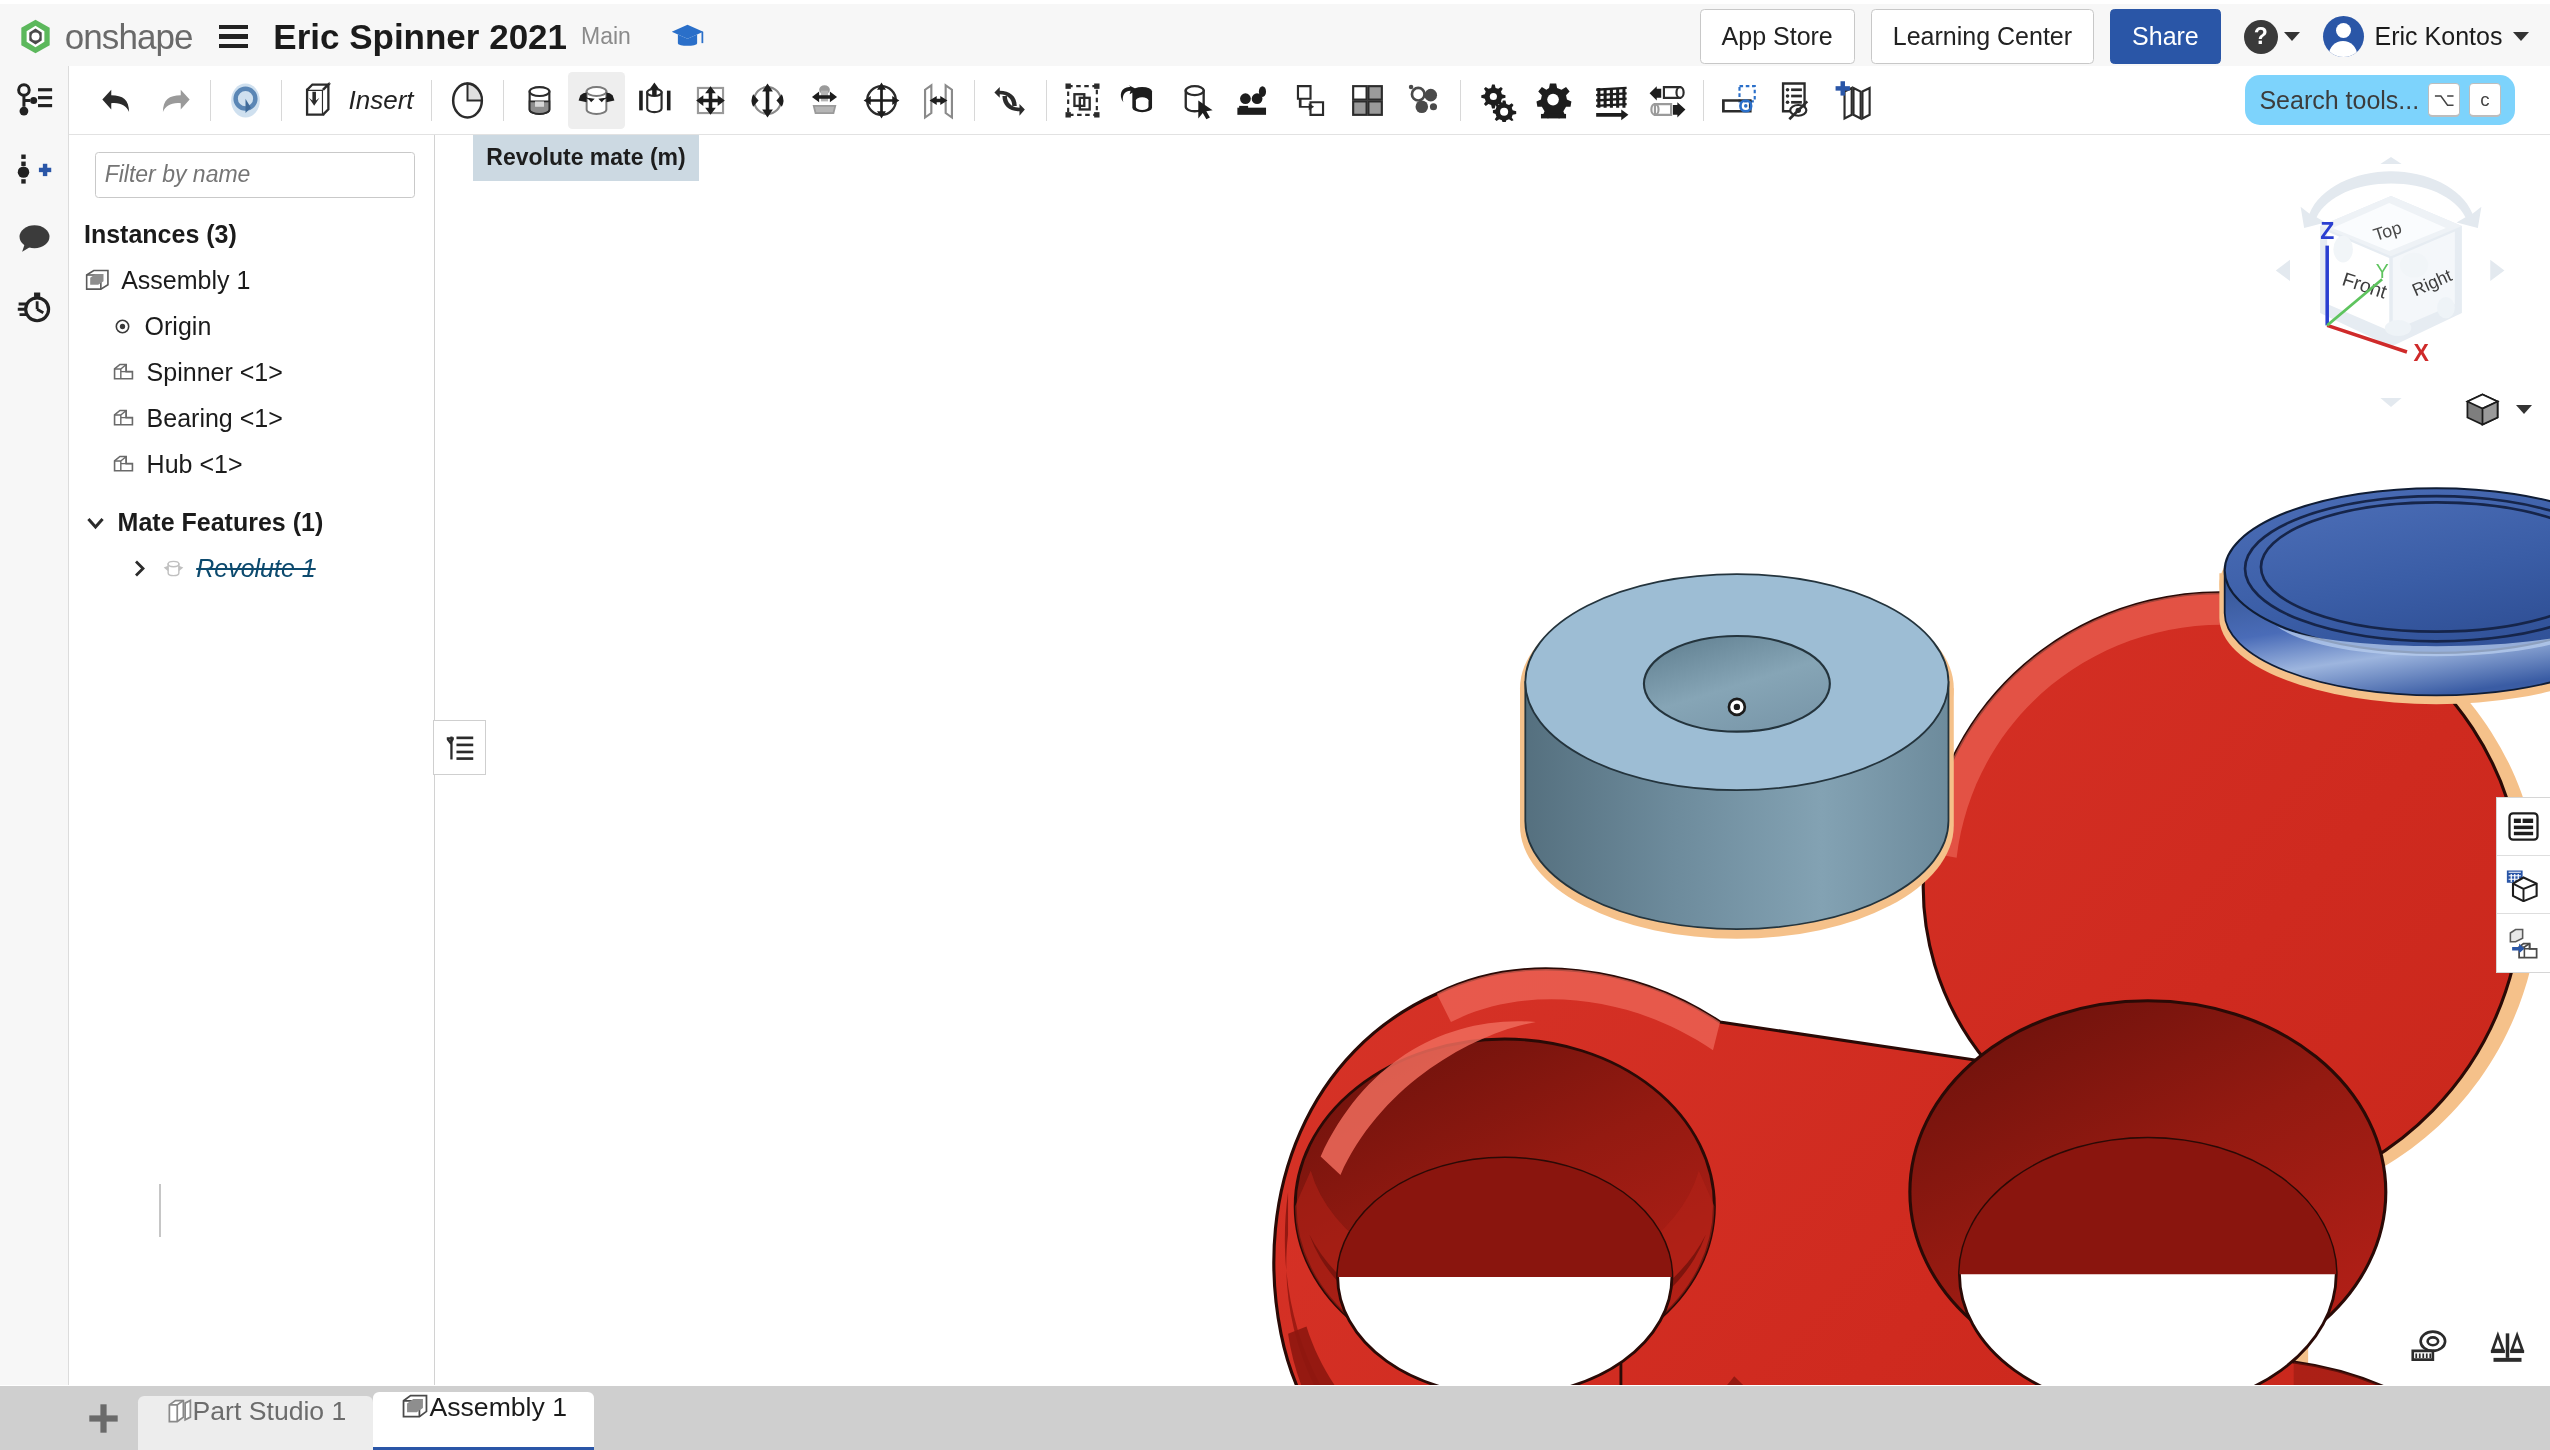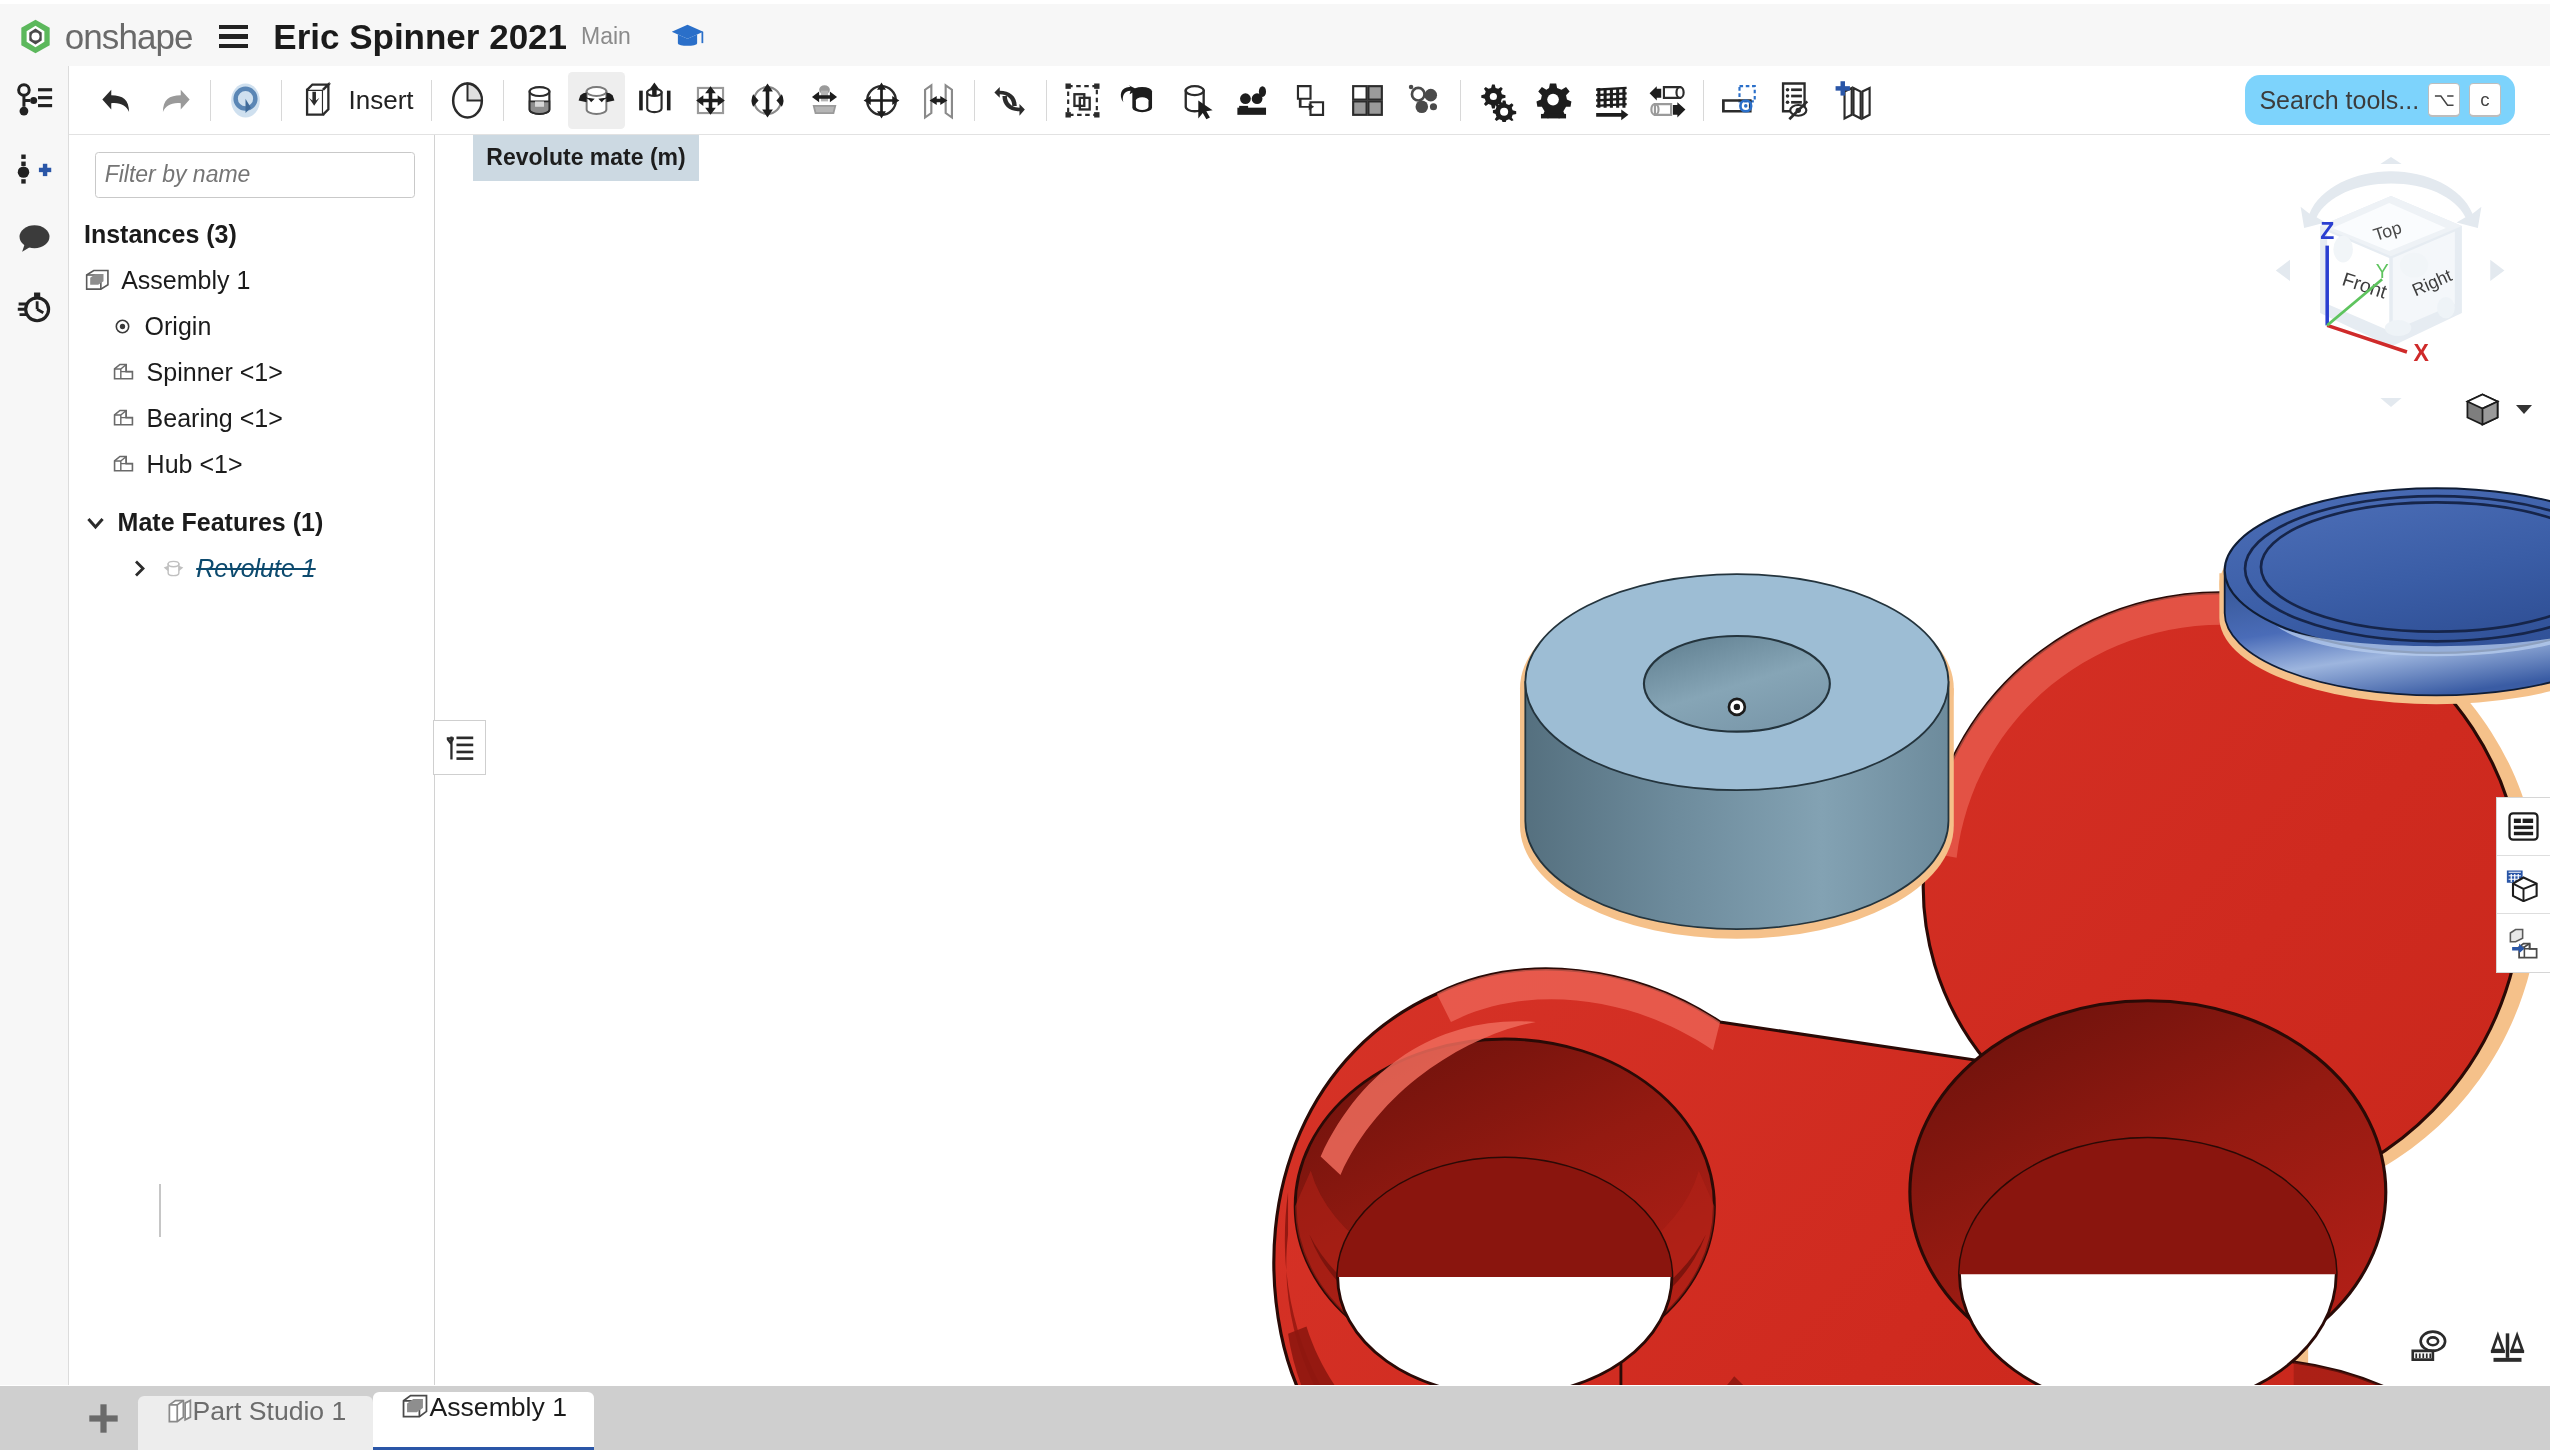--- a/index.html
+++ b/index.html
@@ -40,21 +40,21 @@
     background:#f7f7f7; display:flex; align-items:center; justify-content:center; }
 
   
   #toolbar { position:absolute; left:69px; top:66px; width:2481px; height:69px;
     background:#fff; border-bottom:0.9px solid #e2e2e2; display:flex; align-items:center; }
   .tb-btn { height:57px; min-width:57px; display:flex; align-items:center; justify-content:center;
     cursor:pointer; border-radius:4.4px; padding:0 5.3px; }
   .tb-btn.active { background:#eeeeee; }
   .tb-sep { width:0.9px; height:41px; background:#d8d8d8; margin:0 7px; }
   #insert-btn { display:flex; align-items:center; gap:9.7px; padding:0 10.6px; height:57px; cursor:pointer; border-radius:4.4px; }
-  #insert-label { font-size:26px; color:#222; }
+  #insert-label { font-size:26px; color:#222;font-style:italic; }
   #search-tools { margin-left:auto; margin-right:35px; height:50px; background:#7dd3fc; border-radius:15px;
     display:flex; align-items:center; padding:0 14px; gap:8.9px; cursor:pointer; }
   #search-tools-label { font-size:25px; color:#3c3c3c; }
   .kbd { width:32px;height:34px;border:0.9px solid #bdbdbd;border-bottom-width:2.7px;border-radius:4.4px;
     background:#fff;font-size:18.6px;color:#444;display:flex;align-items:center;justify-content:center; }
 
   
   #tooltip { position:absolute; left:473px; top:135px; background:#ccd9e2; color:#1d1d1d;
     font-size:23px; font-weight:bold; padding:8.9px 13.3px 10.6px 13.3px; z-index:60; white-space:nowrap; }
 
@@ -128,20 +128,34 @@
   <div id="doc-branch">Main</div>
 
   <div id="grad-icon">
     <svg width="35" height="30" viewBox="0 0 40 34">
       <path d="M20 3 L38 11 L20 19 L2 11 Z" fill="#2a6fc9"></path>
       <path d="M9 14 L9 24 C9 28 31 28 31 24 L31 14 L20 19 Z" fill="#2a6fc9"></path>
       <rect x="36" y="11" width="2" height="13" fill="#2a6fc9"></rect>
     </svg>
   </div>
 
+  <div id="header-right">
+    <button class="hbtn">App Store</button>
+    <button class="hbtn">Learning Center</button>
+    <button class="hbtn primary">Share</button>
+    <div id="help-wrap">
+      <span class="qmark">?</span>
+      <span class="caret"></span>
+    </div>
+    <div id="user-wrap">
+      <span class="avatar"></span>
+      <span id="user-name">Eric Kontos</span>
+      <span class="caret"></span>
+    </div>
+  </div>
 </div>
 
 <div id="rail">
   <div class="rail-btn">
     <svg width="37" height="37" viewBox="0 0 42 42">
       <circle cx="9" cy="9" r="6" fill="none" stroke="#222" stroke-width="3.4"></circle>
       <circle cx="9" cy="33" r="5" fill="#222"></circle>
       <circle cx="20" cy="21" r="4" fill="#222"></circle>
       <path d="M9 15 L9 28 M9 21 L16 21" stroke="#222" stroke-width="3.4" fill="none"></path>
       <rect x="25" y="7" width="16" height="3.6" fill="#222"></rect>

